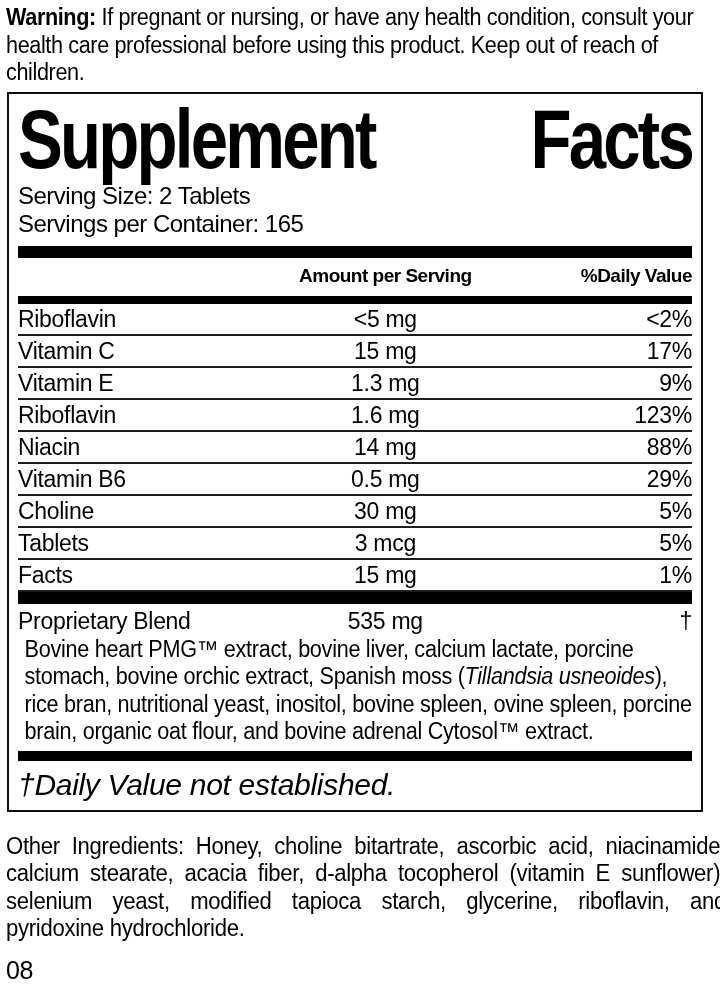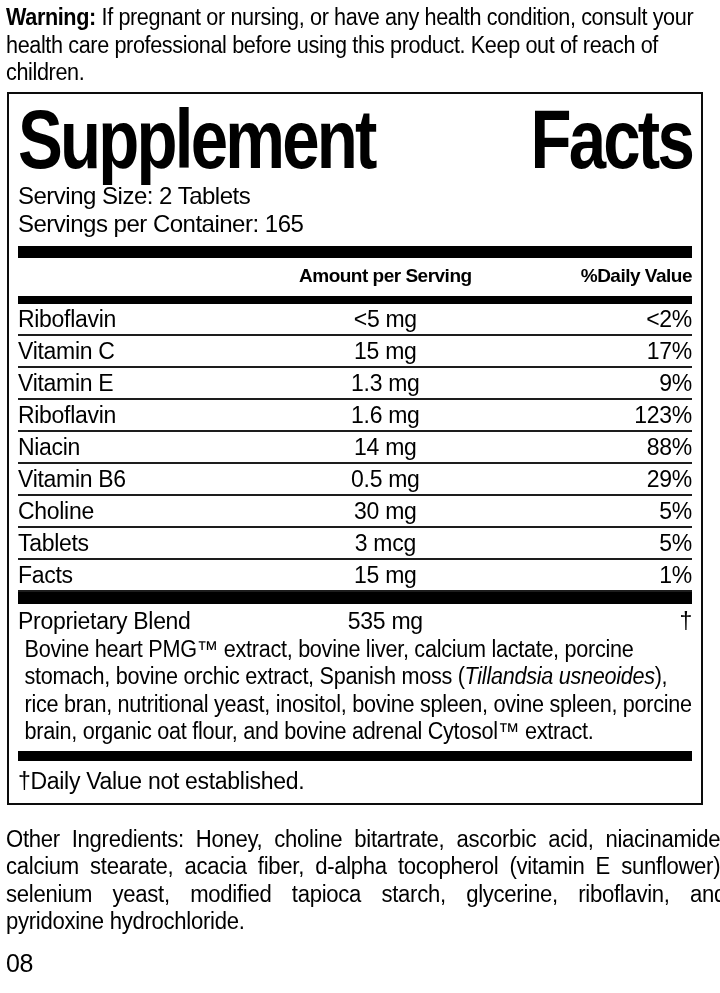--- a/index.html
+++ b/index.html
@@ -33,21 +33,21 @@
   .hdr { font-weight:bold; font-size:19px; letter-spacing:-0.5px; padding:7px 0 9px 0; }
 
   .nrow { font-size:23px; line-height:25px; letter-spacing:-0.3px;
     padding:3px 0 2px 0; border-bottom:2px solid #1d1d1d; }
   .nrow:last-of-type { border-bottom:none; }
 
   .blend-row { font-size:23px; line-height:26px; letter-spacing:-0.3px; padding:4px 0 2px 0; }
   .blend-desc { font-size:23px; line-height:27.5px; letter-spacing:-0.3px; padding-left:7px; }
   .blend-desc i { font-style:italic; }
 
-  .footnote { font-size:23px; letter-spacing:-0.3px; padding:7px 0 3px 0; }
+  .footnote { font-size:30px; letter-spacing:-0.3px; padding:7px 0 3px 0;font-style:italic; }
 
   .other { margin:21px 5px 0 6px; font-size:23.5px; line-height:27.5px;
     letter-spacing:-0.3px; text-align:justify; }
 
   .page-code { margin:13px 6px 16px 6px; font-size:25px; letter-spacing:-0.3px; }
 </style>
 </head>
 <body>
 
 <p class="warning squeeze"><b>Warning:</b><span> If pregnant or nursing, or have any health condition, consult your health care professional before using this product. Keep out of reach of children.</span></p>

